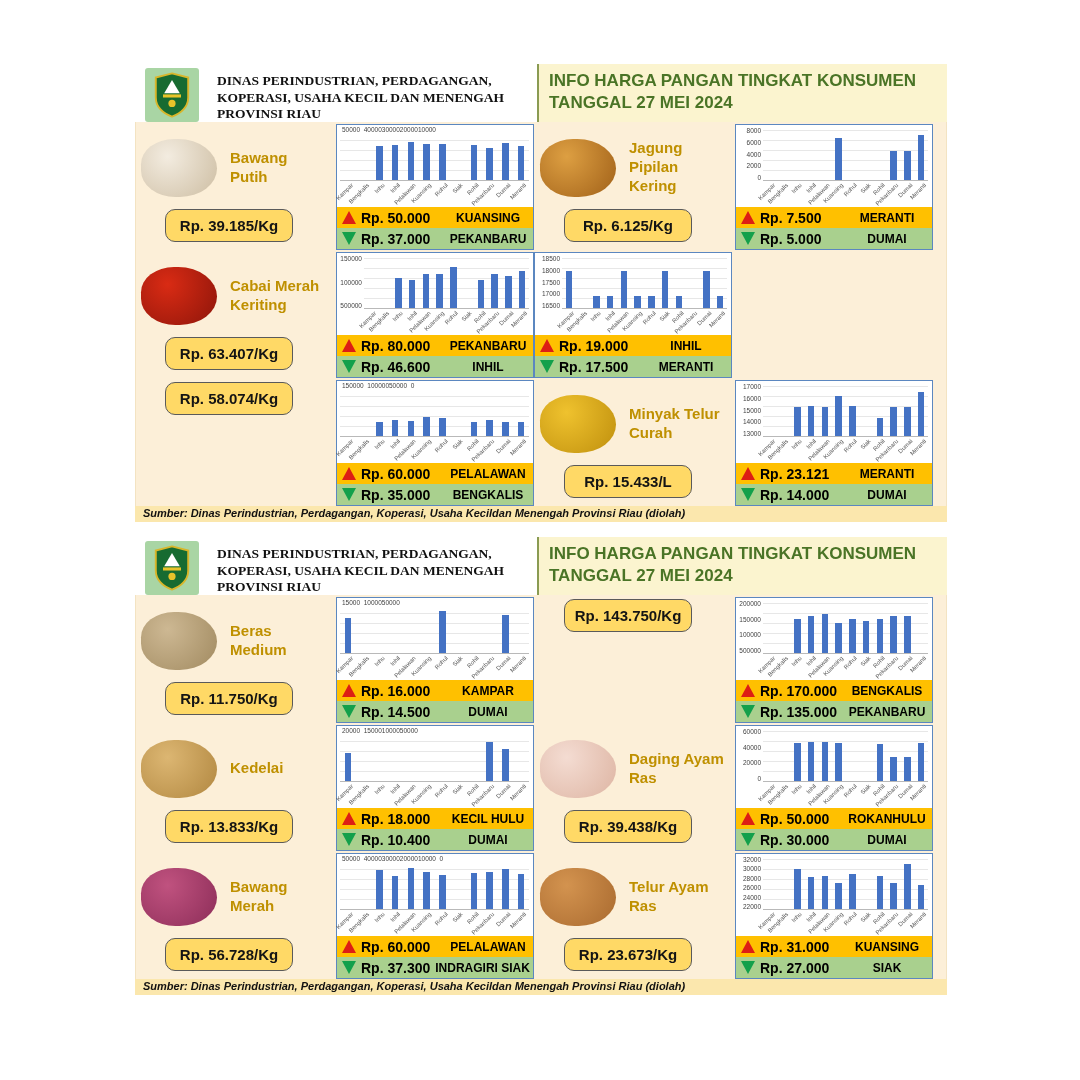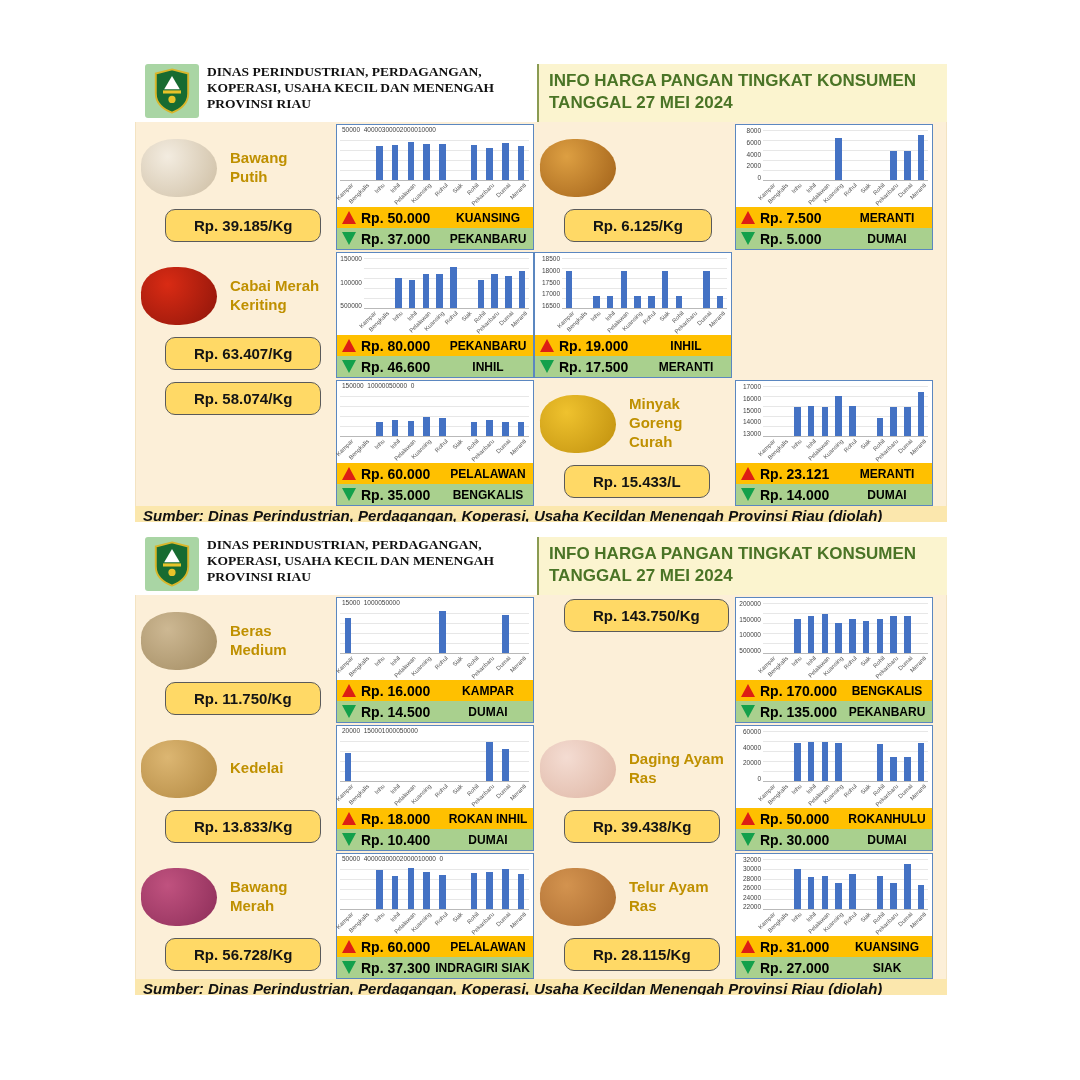--- a/index.html
+++ b/index.html
@@ -1,32 +1,32 @@
 <!DOCTYPE html>
 <html><head>
 <meta charset="utf-8">
 <style>
   html,body{margin:0;padding:0;background:#ffffff;}
   .canvas{position:relative;width:1080px;height:1080px;background:#ffffff;font-family:"Liberation Sans",sans-serif;overflow:hidden;}
   .panel{position:absolute;left:135px;width:812px;height:458px;background:#fcefd8;display:flex;flex-direction:column;box-shadow:0 0 0 1px #f3e3c2 inset;}
   .panel.p0{top:64px;}
   .panel.p1{top:537px;}
   .phead{height:58px;display:flex;flex-shrink:0;}
-  .phead-left{width:402px;background:#ffffff;display:flex;align-items:flex-start;gap:8px;padding-left:10px;box-sizing:border-box;}
+  .phead-left{width:402px;background:#ffffff;display:flex;align-items:flex-end;gap:18px;padding-left:10px;box-sizing:border-box;}
   .logo-wrap{width:54px;height:54px;background:#a9d5a4;border-radius:3px;display:flex;align-items:center;justify-content:center;flex-shrink:0;}
   .agency{font-family:"Liberation Serif",serif;font-weight:bold;font-size:13.5px;line-height:1.2;color:#111;width:318px;}
   .phead-right{flex:1;background:#fbf4cf;border-left:2px solid #8a9b52;padding:6px 0 0 10px;color:#4a7426;font-weight:bold;font-size:17px;line-height:1.32;box-sizing:border-box;}
   .phead-right span{display:block;}
   .items{flex:1;display:grid;grid-template-columns:1fr 1fr;grid-template-rows:repeat(3,1fr);padding-right:14px;}
   .item{display:flex;min-width:0;}
   .info{flex:1;display:flex;flex-direction:column;padding:4px 6px 8px 6px;min-width:0;}
   .toprow{flex:1;display:flex;align-items:center;}
   .pimg{width:76px;height:58px;border-radius:46% 54% 52% 48%;flex-shrink:0;}
   .pname{margin-left:13px;font-size:15px;font-weight:bold;color:#bf9000;white-space:pre-line;line-height:1.25;}
-  .price{align-self:flex-start;margin-left:24px;min-width:128px;padding:7px 28px;background:#ffd966;border:1.3px solid #5a5a5a;border-radius:10px;text-align:center;font-weight:bold;font-size:15px;color:#141414;box-sizing:border-box;}
+  .price{align-self:flex-start;margin-left:24px;min-width:128px;padding:7px 0;background:#ffd966;border:1.3px solid #5a5a5a;border-radius:10px;text-align:center;font-weight:bold;font-size:15px;color:#141414;box-sizing:border-box;}
   .chart-unit{width:198px;height:126px;border:1.5px solid #5b87c0;background:#ffffff;display:flex;flex-direction:column;margin-top:2px;flex-shrink:0;box-sizing:border-box;}
   .chart-box{flex:1;display:flex;flex-direction:column;padding:2px 4px 0 3px;position:relative;min-height:0;}
   .ytop{position:absolute;top:1px;left:5px;font-size:6.5px;color:#3f3f3f;white-space:pre;}
   .mid{flex:1;display:flex;min-height:0;}
   .inline .mid{margin-top:10px;}
   .yticks{width:24px;display:flex;flex-direction:column;justify-content:space-between;align-items:flex-end;font-size:6.5px;color:#3f3f3f;padding-right:2px;box-sizing:border-box;}
   .plot{flex:1;display:flex;align-items:flex-end;background-image:repeating-linear-gradient(to top,#ffffff 0 9px,#e7e7e7 9px 10px);border-bottom:1px solid #b9b9b9;}
   .slot{flex:1;display:flex;justify-content:center;align-items:flex-end;height:100%;}
   .bar{width:6.5px;background:#4472c4;}
   .xlabels{height:26px;display:flex;flex-shrink:0;}
@@ -34,21 +34,21 @@
   .xlabels span{flex:1;position:relative;}
   .xlabels i{position:absolute;top:1px;right:38%;transform:rotate(-45deg);transform-origin:100% 0%;font-size:6px;font-style:normal;color:#595959;white-space:nowrap;}
   .alert{height:21px;display:flex;align-items:center;padding:0 5px;gap:5px;flex-shrink:0;}
   .alert.up{background:#ffc000;}
   .alert.down{background:#a9d08e;}
   .tri{width:0;height:0;border-left:7px solid transparent;border-right:7px solid transparent;flex-shrink:0;}
   .tri.u{border-bottom:13px solid #dd1e14;}
   .tri.d{border-top:13px solid #13a04b;}
   .aval{font-weight:bold;font-size:14px;color:#000;width:82px;white-space:nowrap;}
   .areg{font-weight:bold;font-size:12px;color:#000;flex:1;text-align:center;white-space:nowrap;}
-  .pfoot{height:15px;background:#fbe7ad;font-size:15px;font-style:italic;font-weight:bold;color:#111;padding:1px 4px 0 8px;flex-shrink:0;white-space:nowrap;overflow:hidden;}
+  .pfoot{height:15px;background:#fbe7ad;font-size:11px;font-style:italic;font-weight:bold;color:#111;padding:1px 4px 0 8px;flex-shrink:0;white-space:nowrap;overflow:hidden;}
 </style>
 </head>
 <body>
 
 <div class="canvas">
 
   <div class="panel p0">
     <div class="phead">
       <div class="phead-left">
         <div class="logo-wrap">
@@ -163,20 +163,22 @@
         <div class="aval dnval">Rp. 37.000</div>
         <div class="areg dnreg">PEKANBARU</div>
       </div>
     </div>
   </div>
 
   <div class="item">
     <div class="info">
       <div class="toprow">
         <div class="pimg" style="background: radial-gradient(circle at 35% 30%, rgb(221, 159, 66), rgb(160, 96, 24));"></div>
+        <div class="pname">Jagung Pipilan
+Kering</div>
       </div>
       <div class="price">Rp. 6.125/Kg</div>
     </div>
     <div class="chart-unit">
       <div class="chart-box side">
 
         <div class="mid">
           <div class="yticks">
                   <span>8000</span>
                   <span>6000</span>
@@ -552,21 +554,21 @@
         <div class="aval dnval">Rp. 35.000</div>
         <div class="areg dnreg">BENGKALIS</div>
       </div>
     </div>
   </div>
 
   <div class="item">
     <div class="info">
       <div class="toprow">
         <div class="pimg" style="background: radial-gradient(circle at 35% 30%, rgb(239, 194, 46), rgb(191, 143, 13));"></div>
-        <div class="pname">Minyak Goreng
+        <div class="pname">Minyak Telur
 Curah</div>
       </div>
       <div class="price">Rp. 15.433/L</div>
     </div>
     <div class="chart-unit">
       <div class="chart-box side">
 
         <div class="mid">
           <div class="yticks">
                   <span>17000</span>
@@ -937,21 +939,21 @@
                   <i>Dumai</i>
                 </span>
                 <span>
                   <i>Meranti</i>
                 </span>
               </div>
       </div>
       <div class="alert up">
         <div class="tri u"></div>
         <div class="aval upval">Rp. 18.000</div>
-        <div class="areg upreg">ROKAN INHIL</div>
+        <div class="areg upreg">KECIL HULU</div>
       </div>
       <div class="alert down">
         <div class="tri d"></div>
         <div class="aval dnval">Rp. 10.400</div>
         <div class="areg dnreg">DUMAI</div>
       </div>
     </div>
   </div>
 
   <div class="item">
@@ -1155,21 +1157,21 @@
     </div>
   </div>
 
   <div class="item">
     <div class="info">
       <div class="toprow">
         <div class="pimg" style="background: radial-gradient(circle at 35% 30%, rgb(211, 147, 79), rgb(169, 106, 47));"></div>
         <div class="pname">Telur Ayam
 Ras</div>
       </div>
-      <div class="price">Rp. 28.115/Kg</div>
+      <div class="price">Rp. 23.673/Kg</div>
     </div>
     <div class="chart-unit">
       <div class="chart-box side">
 
         <div class="mid">
           <div class="yticks">
                   <span>32000</span>
                   <span>30000</span>
                   <span>28000</span>
                   <span>26000</span>

